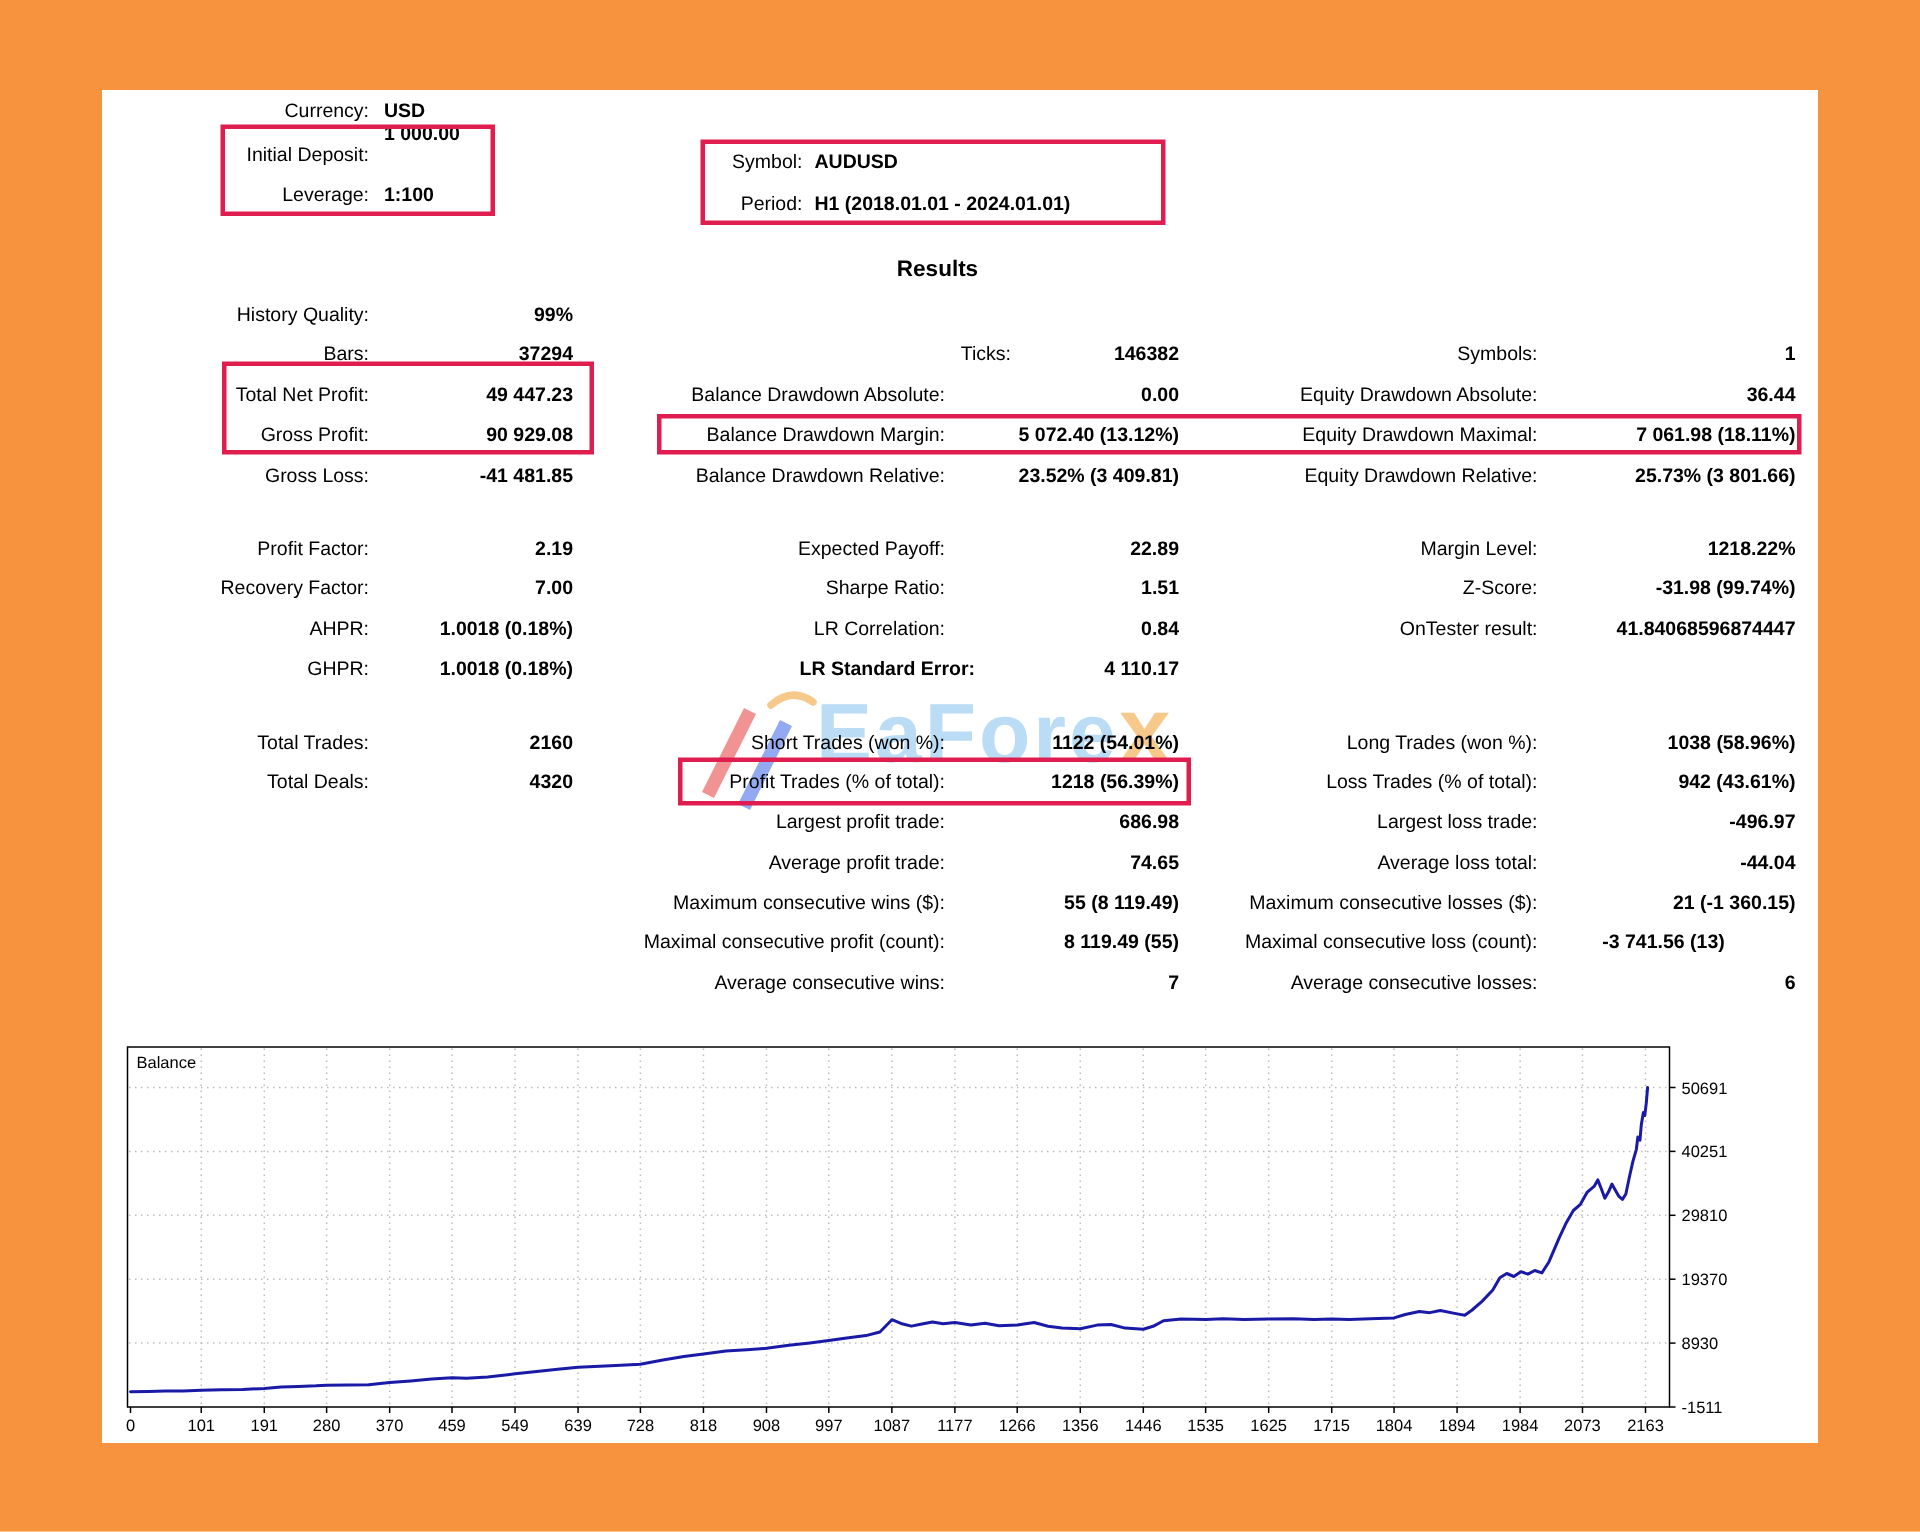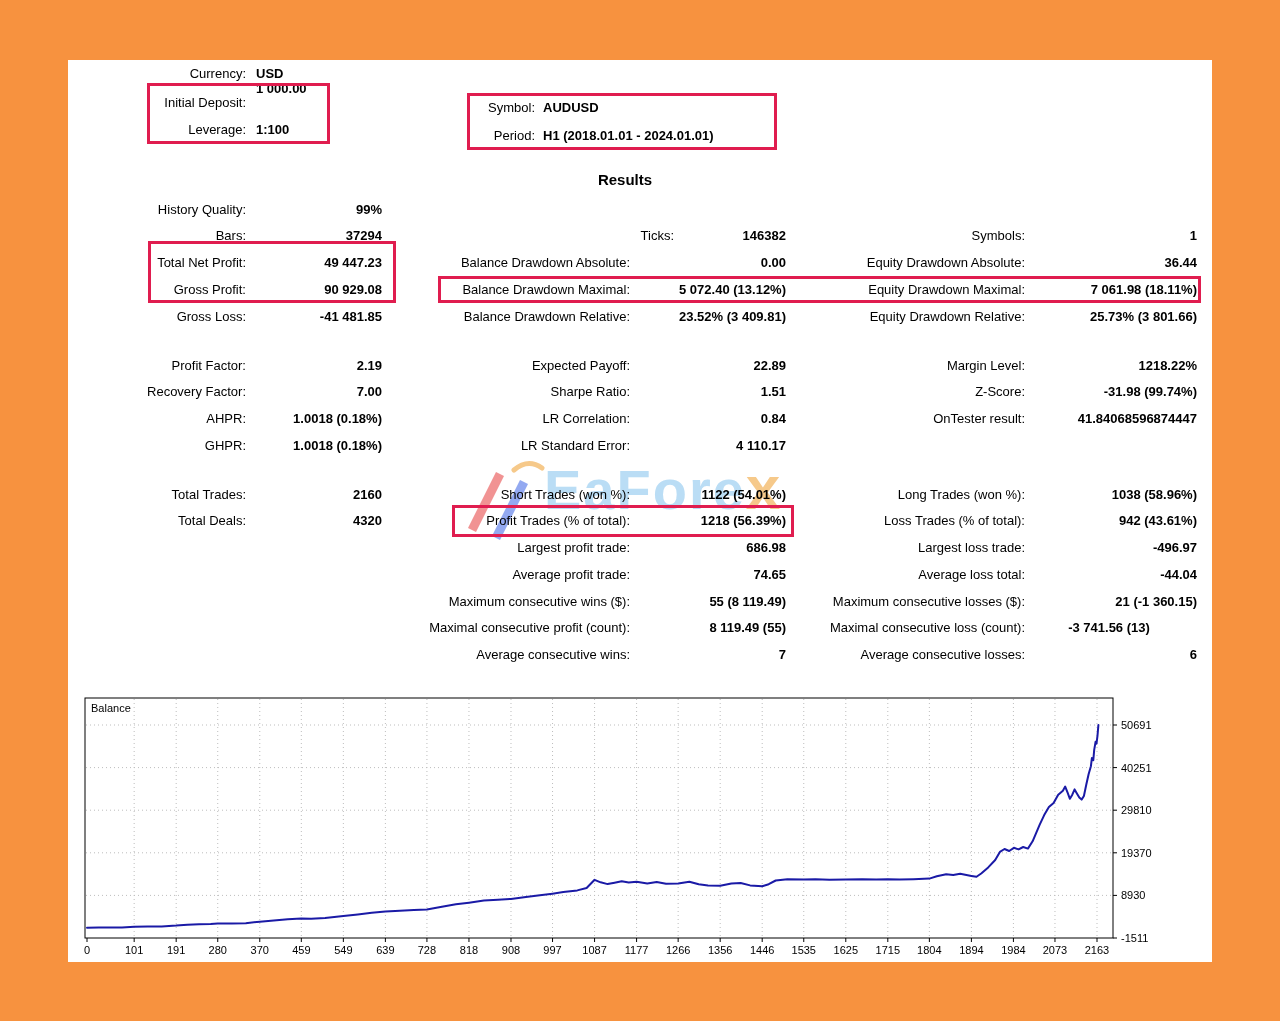--- a/index.html
+++ b/index.html
@@ -61,21 +61,21 @@
     <div class="stat-lbl" style="left: 740px; top: 228px; width: 285px;">Symbols:</div>
     <div class="stat-val" style="left: 1021px; top: 228px; width: 176px;">1</div>
     <div class="stat-lbl" style="left: 60px; top: 255px; width: 186px;">Total Net Profit:</div>
     <div class="stat-val" style="left: 256px; top: 255px; width: 126px;">49 447.23</div>
     <div class="stat-lbl" style="left: 380px; top: 255px; width: 250px;">Balance Drawdown Absolute:</div>
     <div class="stat-val" style="left: 616px; top: 255px; width: 170px;">0.00</div>
     <div class="stat-lbl" style="left: 740px; top: 255px; width: 285px;">Equity Drawdown Absolute:</div>
     <div class="stat-val" style="left: 1021px; top: 255px; width: 176px;">36.44</div>
     <div class="stat-lbl" style="left: 60px; top: 282px; width: 186px;">Gross Profit:</div>
     <div class="stat-val" style="left: 256px; top: 282px; width: 126px;">90 929.08</div>
-    <div class="stat-lbl" style="left: 380px; top: 282px; width: 250px;">Balance Drawdown Maximal:</div>
+    <div class="stat-lbl" style="left: 380px; top: 282px; width: 250px;">Balance Drawdown Margin:</div>
     <div class="stat-val" style="left: 616px; top: 282px; width: 170px;">5 072.40 (13.12%)</div>
     <div class="stat-lbl" style="left: 740px; top: 282px; width: 285px;">Equity Drawdown Maximal:</div>
     <div class="stat-val" style="left: 1021px; top: 282px; width: 176px;">7 061.98 (18.11%)</div>
     <div class="stat-lbl" style="left: 60px; top: 309px; width: 186px;">Gross Loss:</div>
     <div class="stat-val" style="left: 256px; top: 309px; width: 126px;">-41 481.85</div>
     <div class="stat-lbl" style="left: 380px; top: 309px; width: 250px;">Balance Drawdown Relative:</div>
     <div class="stat-val" style="left: 616px; top: 309px; width: 170px;">23.52% (3 409.81)</div>
     <div class="stat-lbl" style="left: 740px; top: 309px; width: 285px;">Equity Drawdown Relative:</div>
     <div class="stat-val" style="left: 1021px; top: 309px; width: 176px;">25.73% (3 801.66)</div>
     <div class="stat-lbl" style="left: 60px; top: 358px; width: 186px;">Profit Factor:</div>
@@ -91,21 +91,21 @@
     <div class="stat-lbl" style="left: 740px; top: 384px; width: 285px;">Z-Score:</div>
     <div class="stat-val" style="left: 1021px; top: 384px; width: 176px;">-31.98 (99.74%)</div>
     <div class="stat-lbl" style="left: 60px; top: 411px; width: 186px;">AHPR:</div>
     <div class="stat-val" style="left: 256px; top: 411px; width: 126px;">1.0018 (0.18%)</div>
     <div class="stat-lbl" style="left: 380px; top: 411px; width: 250px;">LR Correlation:</div>
     <div class="stat-val" style="left: 616px; top: 411px; width: 170px;">0.84</div>
     <div class="stat-lbl" style="left: 740px; top: 411px; width: 285px;">OnTester result:</div>
     <div class="stat-val" style="left: 1021px; top: 411px; width: 176px;">41.84068596874447</div>
     <div class="stat-lbl" style="left: 60px; top: 438px; width: 186px;">GHPR:</div>
     <div class="stat-val" style="left: 256px; top: 438px; width: 126px;">1.0018 (0.18%)</div>
-    <div class="stat-lbl" style="left: 380px; top: 438px; width: 250px;">LR Standard Error:</div>
+    <div class="stat-lbl" style="left: 400px; top: 438px; width: 250px; font-weight: bold;">LR Standard Error:</div>
     <div class="stat-val" style="left: 616px; top: 438px; width: 170px;">4 110.17</div>
     <div class="stat-lbl" style="left: 60px; top: 487px; width: 186px;">Total Trades:</div>
     <div class="stat-val" style="left: 256px; top: 487px; width: 126px;">2160</div>
     <div class="stat-lbl" style="left: 380px; top: 487px; width: 250px;">Short Trades (won %):</div>
     <div class="stat-val" style="left: 616px; top: 487px; width: 170px;">1122 (54.01%)</div>
     <div class="stat-lbl" style="left: 740px; top: 487px; width: 285px;">Long Trades (won %):</div>
     <div class="stat-val" style="left: 1021px; top: 487px; width: 176px;">1038 (58.96%)</div>
     <div class="stat-lbl" style="left: 60px; top: 513px; width: 186px;">Total Deals:</div>
     <div class="stat-val" style="left: 256px; top: 513px; width: 126px;">4320</div>
     <div class="stat-lbl" style="left: 380px; top: 513px; width: 250px;">Profit Trades (% of total):</div>

